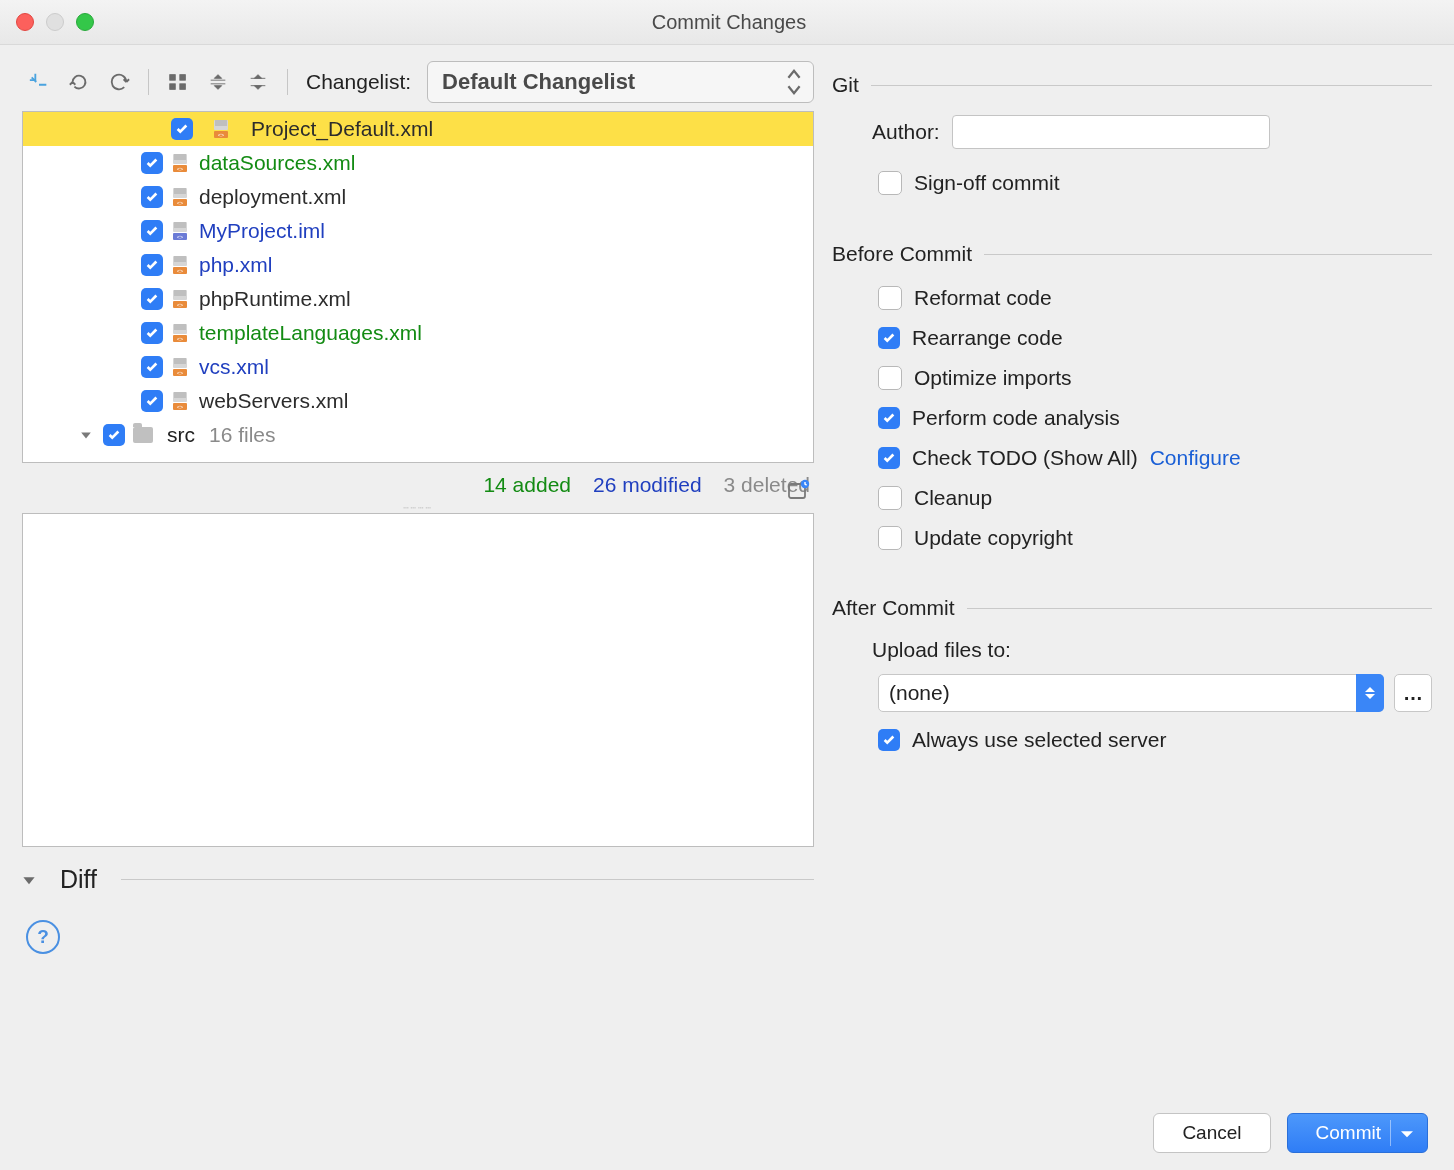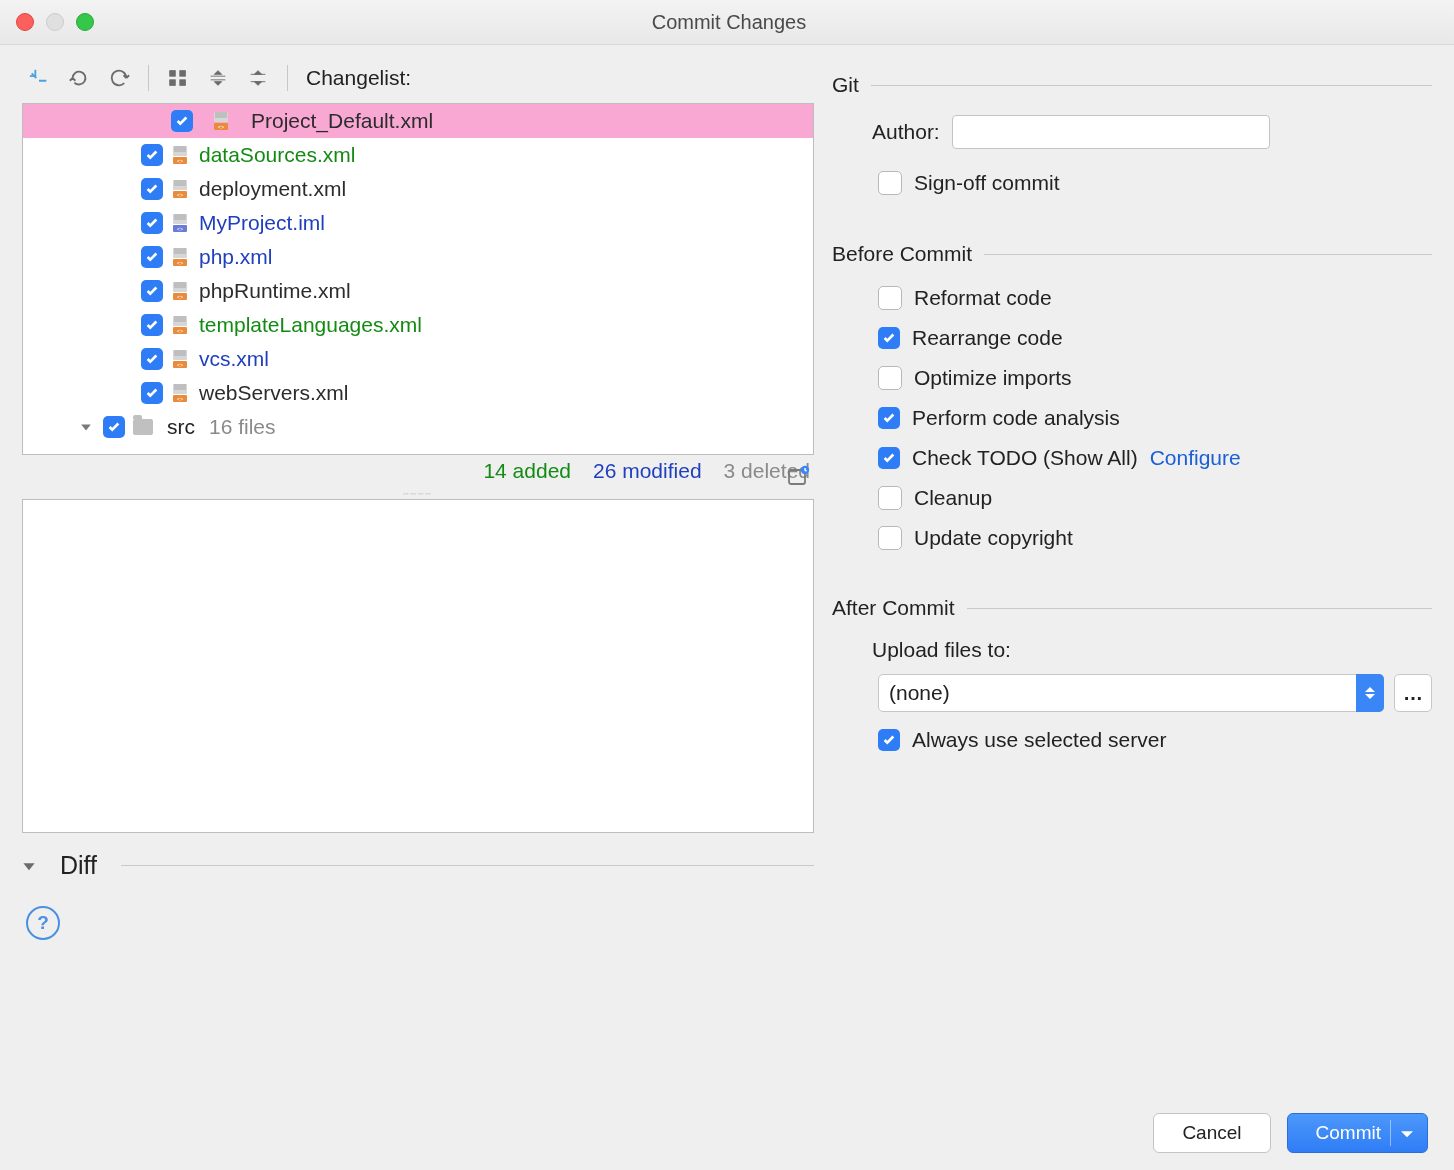--- a/index.html
+++ b/index.html
@@ -37,35 +37,35 @@
   .tbtn svg{width:22px;height:22px;fill:#6b6b6b;stroke:#6b6b6b;}
   .tsep{width:1px;height:26px;background:#c6c6c6;margin:0 6px;}
   .changelist-label{font-size:21px;margin:0 10px 0 6px;}
   .changelist-select{flex:1;height:40px;background:var(--select-bg);border:1px solid var(--border);border-radius:6px;display:flex;align-items:center;padding:0 36px 0 14px;position:relative;font-size:22px;font-weight:600;color:#4a4a4a;}
   .changelist-select::after{content:"";position:absolute;right:12px;top:50%;transform:translateY(-50%);width:0;height:0;border-left:5px solid transparent;border-right:5px solid transparent;}
   .spinner{position:absolute;right:10px;top:6px;}
 
   
   .tree-wrap{background:var(--panel);border:1px solid var(--border);height:350px;overflow:hidden;font-size:21px;}
   .tree-row{display:flex;align-items:center;height:34px;padding-left:48px;gap:8px;}
-  .tree-row.selected{background:#f9a8d4;gap:19px;}
+  .tree-row.selected{background:#fde047;gap:19px;}
   .tree-row.level1{padding-left:118px;}
   .tree-row.level2{padding-left:148px;}
   .disclosure{display:inline-flex;align-items:center;justify-content:center;width:18px;}
   .chk{width:22px;height:22px;border-radius:5px;background:#2f7df6;display:inline-flex;align-items:center;justify-content:center;flex-shrink:0;}
   .chk.off{background:#fff;border:1.5px solid #b8b8b8;}
   .chk svg{width:14px;height:14px;fill:none;stroke:#fff;stroke-width:3;}
   .ficon{width:20px;height:20px;flex-shrink:0;}
   .fname{white-space:nowrap;}
   .fname.blue{color:#203fbf;}
   .fname.green{color:var(--green);}
   .fname.gray{color:#2c2c2c;}
   .fcount{color:var(--muted);margin-left:6px;}
 
-  .summary{display:flex;justify-content:flex-end;gap:22px;font-size:21px;margin:4px 4px 6px 0;}
+  .summary{display:flex;justify-content:flex-end;gap:22px;font-size:21px;margin:10px 4px 6px 0;}
   .summary .added{color:var(--green);}
   .summary .modified{color:#203fbf;}
   .summary .deleted{color:var(--muted);}
 
   .grip{height:10px;display:flex;justify-content:center;color:#b5b5b5;font-size:9px;letter-spacing:2px;}
 
   
   .section-title{display:flex;align-items:center;gap:10px;font-size:21px;margin:8px 0 6px;}
   .section-title .line{flex:1;height:1px;background:#c9c9c9;}
   .msg-wrap{position:relative;}
@@ -152,20 +152,26 @@
             <path d="M4 10h16M4 14h16M12 4l-4 4h8zM12 20l4-4H8z"></path>
           </svg>
       </div>
       <div class="tbtn">
         <svg viewBox="0 0 24 24">
             <path d="M4 8h16M4 16h16M12 4l4 4H8zM12 20l-4-4h8z"></path>
           </svg>
       </div>
       <div class="tsep"></div>
       <span class="changelist-label">Changelist:</span>
+      <div class="changelist-select">
+        <span>Default Changelist</span>
+        <svg class="spinner" width="18" height="28" viewBox="0 0 10 20">
+            <path d="M1 7 L5 2 L9 7 M1 13 L5 18 L9 13" stroke="#6b6b6b" stroke-width="1.6" fill="none"></path>
+          </svg>
+      </div>
     </div>
 
     <div class="tree-wrap" id="tree">
         <div class="tree-row level2 selected">
           <span class="chk">
             <svg viewBox="0 0 16 16">
               <path d="M3 8l3 3 7-7"></path>
             </svg>
           </span>
           <span class="ficon"><svg viewBox="0 0 20 20">

